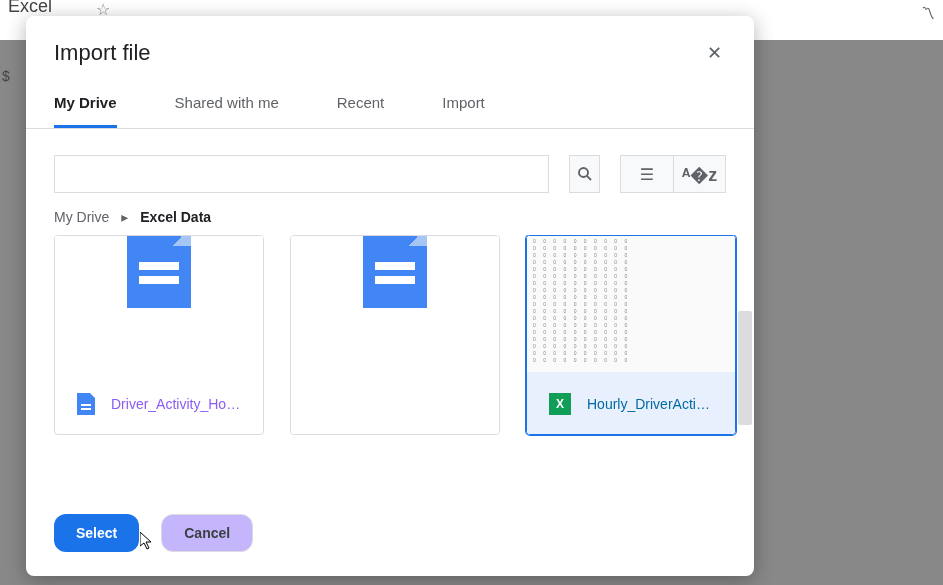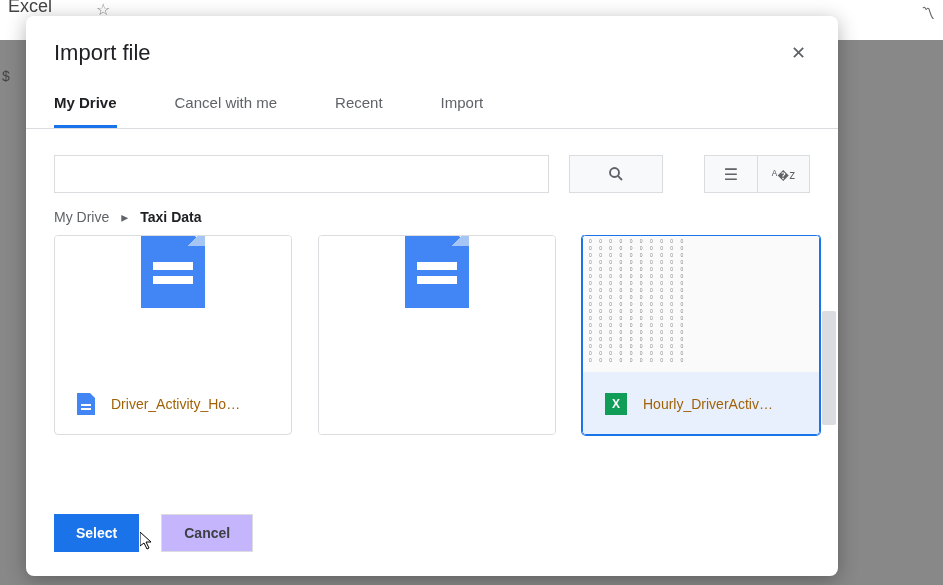--- a/index.html
+++ b/index.html
@@ -23,21 +23,21 @@
       background: #fff;
       display: flex;
       align-items: center;
       padding-left: 10px;
       color: #333;
     }
     .modal {
       position: absolute;
       top: 16px;
       left: 26px;
-      width: 812px;
+      width: 728px;
       height: 560px;
       background: #fff;
       border-radius: 8px;
       box-shadow: 0 4px 20px rgba(0,0,0,0.3);
       display: flex;
       flex-direction: column;
     }
     .modal-header {
       padding: 22px 28px 16px 28px;
       display: flex;
@@ -238,46 +238,46 @@
       color: #fff;
       display: flex;
       align-items: center;
       justify-content: center;
       font-size: 12px;
       font-weight: bold;
       flex-shrink: 0;
     }
     .file-name {
       font-size: 14px;
-      color: #a16207;
+      color: #8b5cf6;
       overflow: hidden;
       text-overflow: ellipsis;
       white-space: nowrap;
     }
-    .file-card.selected .file-name { color: #a16207; }
+    .file-card.selected .file-name { color: #0369a1; }
     .scrollbar {
       position: absolute;
       right: 2px;
       top: 76px;
       width: 14px;
       height: 114px;
       background: #dadce0;
       border-radius: 2px;
     }
     .modal-footer {
       padding: 24px 28px;
       display: flex;
       gap: 22px;
     }
     .btn {
       height: 38px;
       padding: 0 22px;
       font-size: 14px;
       cursor: pointer;
-      border-radius: 0;
+      border-radius: 12px;
       display: flex;
       align-items: center;
     }
     .btn-primary {
       background: #1a73e8;
       color: #fff;
       border: none;
       font-weight: 700;
     }
     .btn-secondary {
@@ -317,47 +317,47 @@
 </div>
 
 <div class="modal">
   <div class="modal-header">
     <div class="modal-title">Import file</div>
     <div class="close-btn">✕</div>
   </div>
 
   <div class="tabs">
     <div class="tab active">My Drive</div>
-    <div class="tab">Cancel with me</div>
+    <div class="tab">Shared with me</div>
     <div class="tab">Recent</div>
     <div class="tab">Import</div>
   </div>
 
   <div class="toolbar">
     <input class="search-input" type="text" value="" style="">
     <div class="search-btn">
       <svg width="18" height="18" viewBox="0 0 24 24" fill="none" stroke="#5f6368" stroke-width="2.5">
           <circle cx="10" cy="10" r="6"></circle>
           <line x1="20" y1="20" x2="14.5" y2="14.5"></line>
         </svg>
     </div>
     <div class="toolbar-right">
       <div class="view-btn">
         <span>☰</span>
       </div>
       <div class="view-btn">
-        <span style="font-size:12px;font-weight:normal;">ᴬ�z</span>
+        <span style="font-size:18px;font-weight:bold;">ᴬ�z</span>
       </div>
     </div>
   </div>
 
   <div class="breadcrumb">
     <span>My Drive</span>
     <span>▸</span>
-    <span class="current">Taxi Data</span>
+    <span class="current">Excel Data</span>
   </div>
 
   <div class="file-area">
     <div class="file-card">
       <div class="file-preview">
         <div class="doc-icon">
             <div class="doc-lines"></div>
           </div>
       </div>
       <div class="file-footer">

